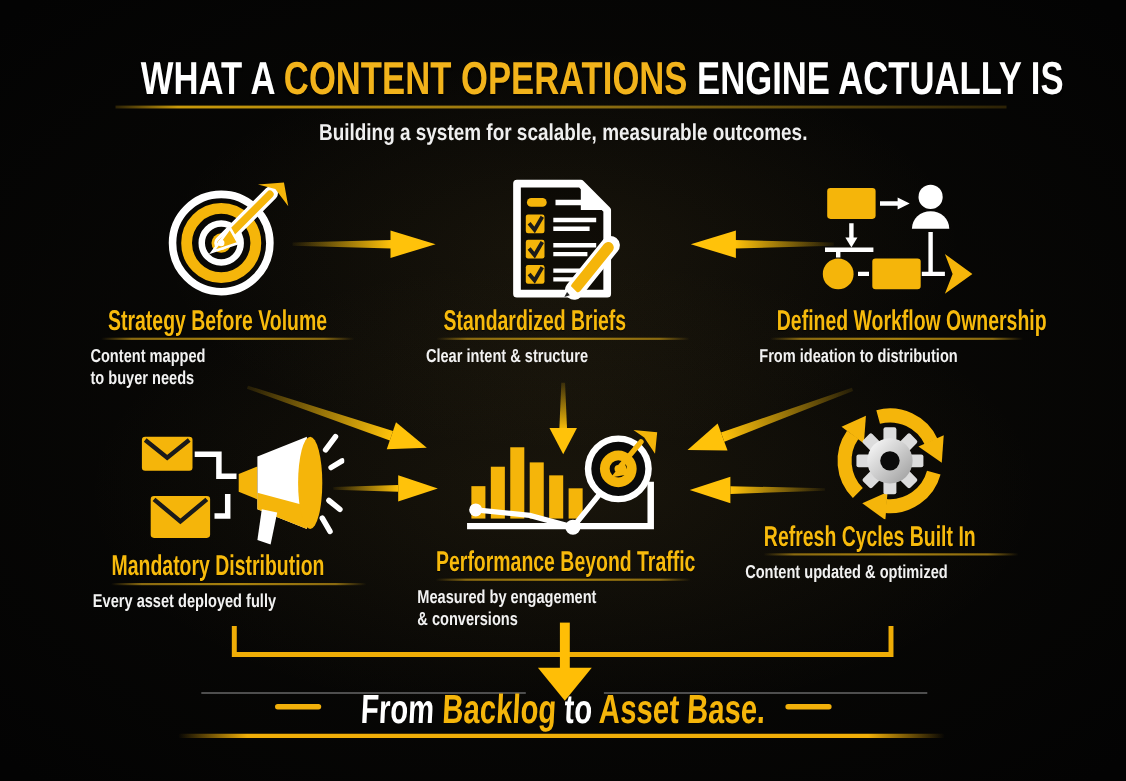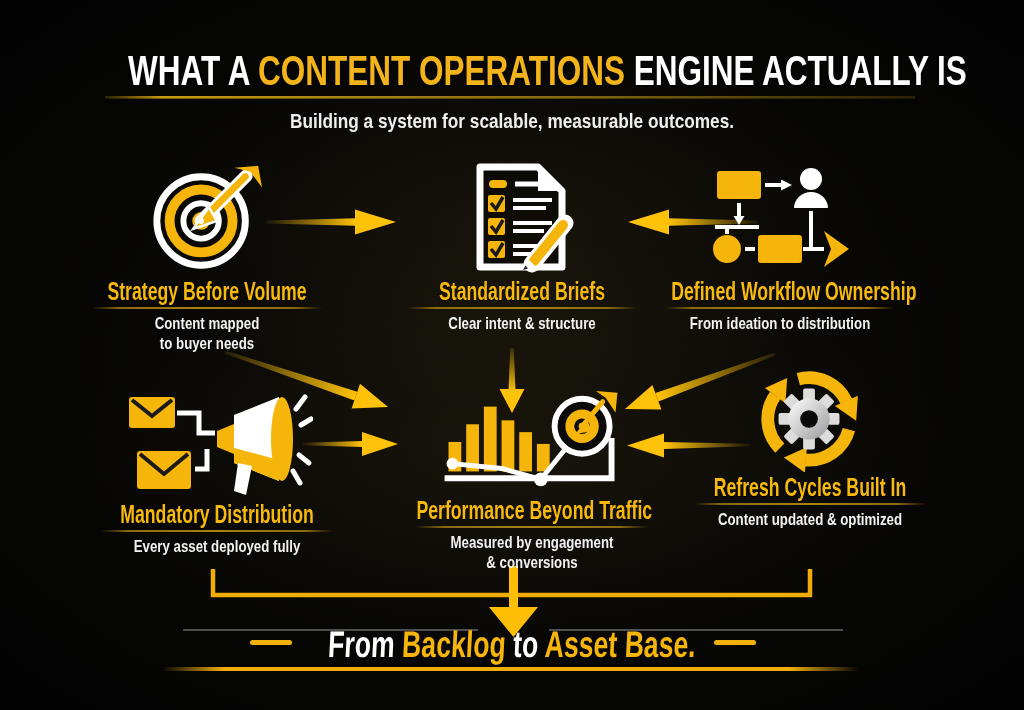--- a/index.html
+++ b/index.html
@@ -13,21 +13,21 @@
       #030303;
   }
   .abs{position:absolute;}
   
   .title{left:0;right:0;top:47px;text-align:center;font-weight:bold;font-size:42px;
     white-space:nowrap;transform:scaleX(0.75);color:#ffffff;text-shadow:0 2px 2px rgba(0,0,0,.7);}
   .title .hl{color:#F2B31B;}
   .subtitle{left:0;right:0;top:109px;text-align:center;font-weight:bold;font-size:21px;
     white-space:nowrap;transform:scaleX(0.82);color:#EFEFEF;}
   
-  .node{position:absolute;text-align:center;}
+  .node{position:absolute;}
   .iconbox{display:flex;align-items:center;justify-content:center;}
   .row1 .iconbox{height:118px;}
   .row2 .iconbox{height:110px;}
   .node-title{font-weight:bold;font-size:26px;line-height:26px;color:#F7BA0C;
     white-space:nowrap;transform:scaleX(0.68);margin-top:2px;text-shadow:0 1px 1px rgba(0,0,0,.8);}
   .rule{height:2px;margin:3px auto 0 auto;
     background:linear-gradient(90deg, transparent 0%, #8a6a10 12%, #a9820e 50%, #8a6a10 88%, transparent 100%);}
   .row1 .rule{width:72%;}
   .row2 .rule{width:68%;}
   .node-sub{margin-top:5px;color:#F2F2F2;font-weight:bold;font-size:17px;line-height:20px;
@@ -159,21 +159,21 @@
       </svg>
     </div>
     <div class="node-title">Strategy Before Volume</div>
     <div class="rule"></div>
     <div class="node-sub">
       <div>Content mapped</div>
       <div>to buyer needs</div>
     </div>
   </div>
 
-  <div class="node row1" style="left:362px;top:158px;width:320px;">
+  <div class="node row1" style="left:352px;top:158px;width:320px;">
     <div class="iconbox">
       <svg width="120" height="112" viewBox="0 0 120 112">
         <path d="M18,6 h58 l24,24 v76 h-82 z" fill="rgba(0,0,0,0.35)" stroke="#ffffff" stroke-width="7" stroke-linejoin="round"></path>
         <path d="M76,6 l24,24 h-24 z" fill="#ffffff"></path>
         <rect x="27" y="19" width="18" height="8" rx="4" fill="#F5B50A"></rect>
         <line x1="53" y1="23" x2="88" y2="23" stroke="#ffffff" stroke-width="5"></line>
         <g>
           <rect x="26" y="34" width="17" height="17" rx="2" fill="#F5B50A"></rect>
           <polyline points="29,42 34,48 41,36" fill="none" stroke="#1a1a1a" stroke-width="3.5"></polyline>
           <line x1="51" y1="39" x2="90" y2="39" stroke="#ffffff" stroke-width="4"></line>
@@ -197,21 +197,21 @@
         <polygon points="61,109 66,107.5 63.5,104.5" fill="#222222"></polygon>
       </svg>
     </div>
     <div class="node-title">Standardized Briefs</div>
     <div class="rule"></div>
     <div class="node-sub">
       <div>Clear intent &amp; structure</div>
     </div>
   </div>
 
-  <div class="node row1" style="left:620px;top:158px;width:320px;">
+  <div class="node row1" style="left:655px;top:158px;width:320px;">
     <div class="iconbox">
       <svg width="170" height="112" viewBox="0 0 170 112">
         <rect x="22" y="10" width="44" height="28" rx="3" fill="#F5B50A"></rect>
         <line x1="70" y1="24" x2="88" y2="24" stroke="#ffffff" stroke-width="4"></line>
         <polygon points="86,18.5 97,24 86,29.5" fill="#ffffff"></polygon>
         <circle cx="116" cy="18" r="11" fill="#ffffff"></circle>
         <path d="M99,47 a17,16 0 0 1 34,0 z" fill="#ffffff"></path>
         <line x1="44" y1="42" x2="44" y2="57" stroke="#ffffff" stroke-width="4"></line>
         <polygon points="38.5,55 44,64 49.5,55" fill="#ffffff"></polygon>
         <line x1="20" y1="66" x2="64" y2="66" stroke="#ffffff" stroke-width="4"></line>
@@ -253,21 +253,21 @@
         </g>
       </svg>
     </div>
     <div class="node-title">Mandatory Distribution</div>
     <div class="rule"></div>
     <div class="node-sub">
       <div>Every asset deployed fully</div>
     </div>
   </div>
 
-  <div class="node row2" style="left:362px;top:385px;width:340px;">
+  <div class="node row2" style="left:342px;top:385px;width:340px;">
     <div class="iconbox">
       <svg width="190" height="110" viewBox="0 0 190 112">
         <g fill="#F5B50A">
           <rect x="10" y="58" width="13" height="30"></rect>
           <rect x="28" y="40" width="13" height="48"></rect>
           <rect x="46" y="22" width="13" height="66"></rect>
           <rect x="64" y="36" width="13" height="52"></rect>
           <rect x="82" y="48" width="13" height="40"></rect>
           <rect x="100" y="60" width="13" height="28"></rect>
         </g>

